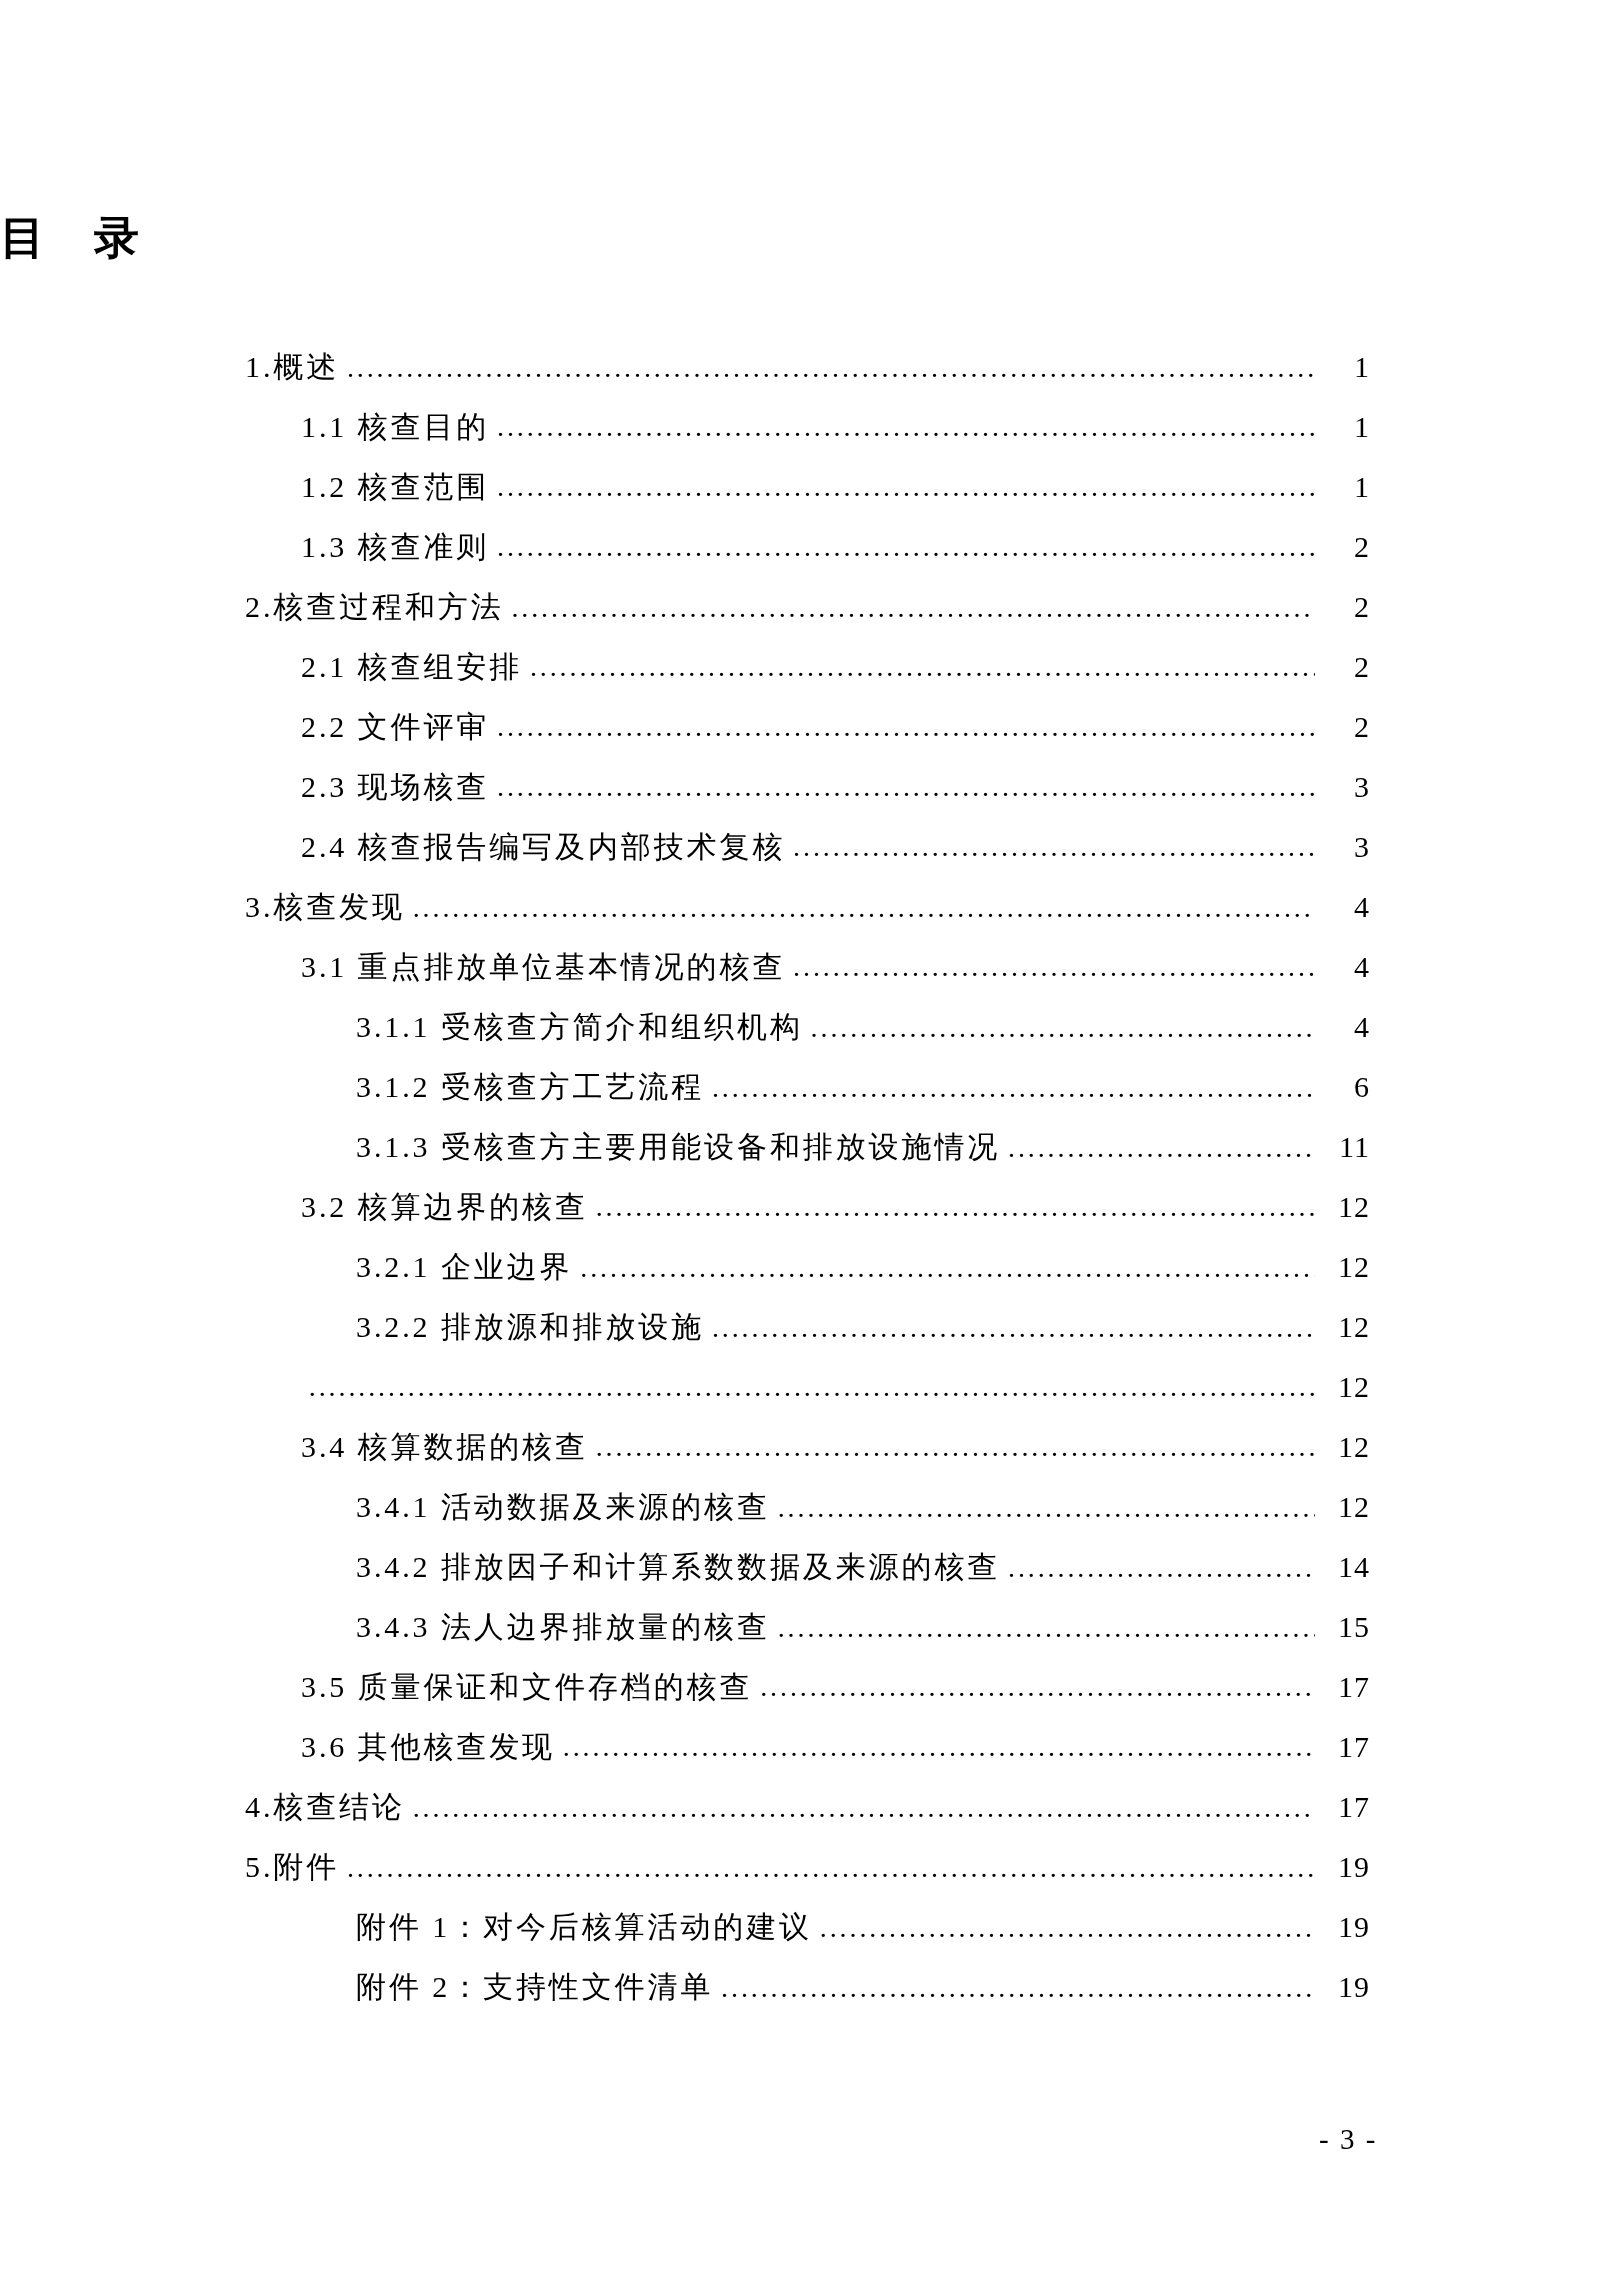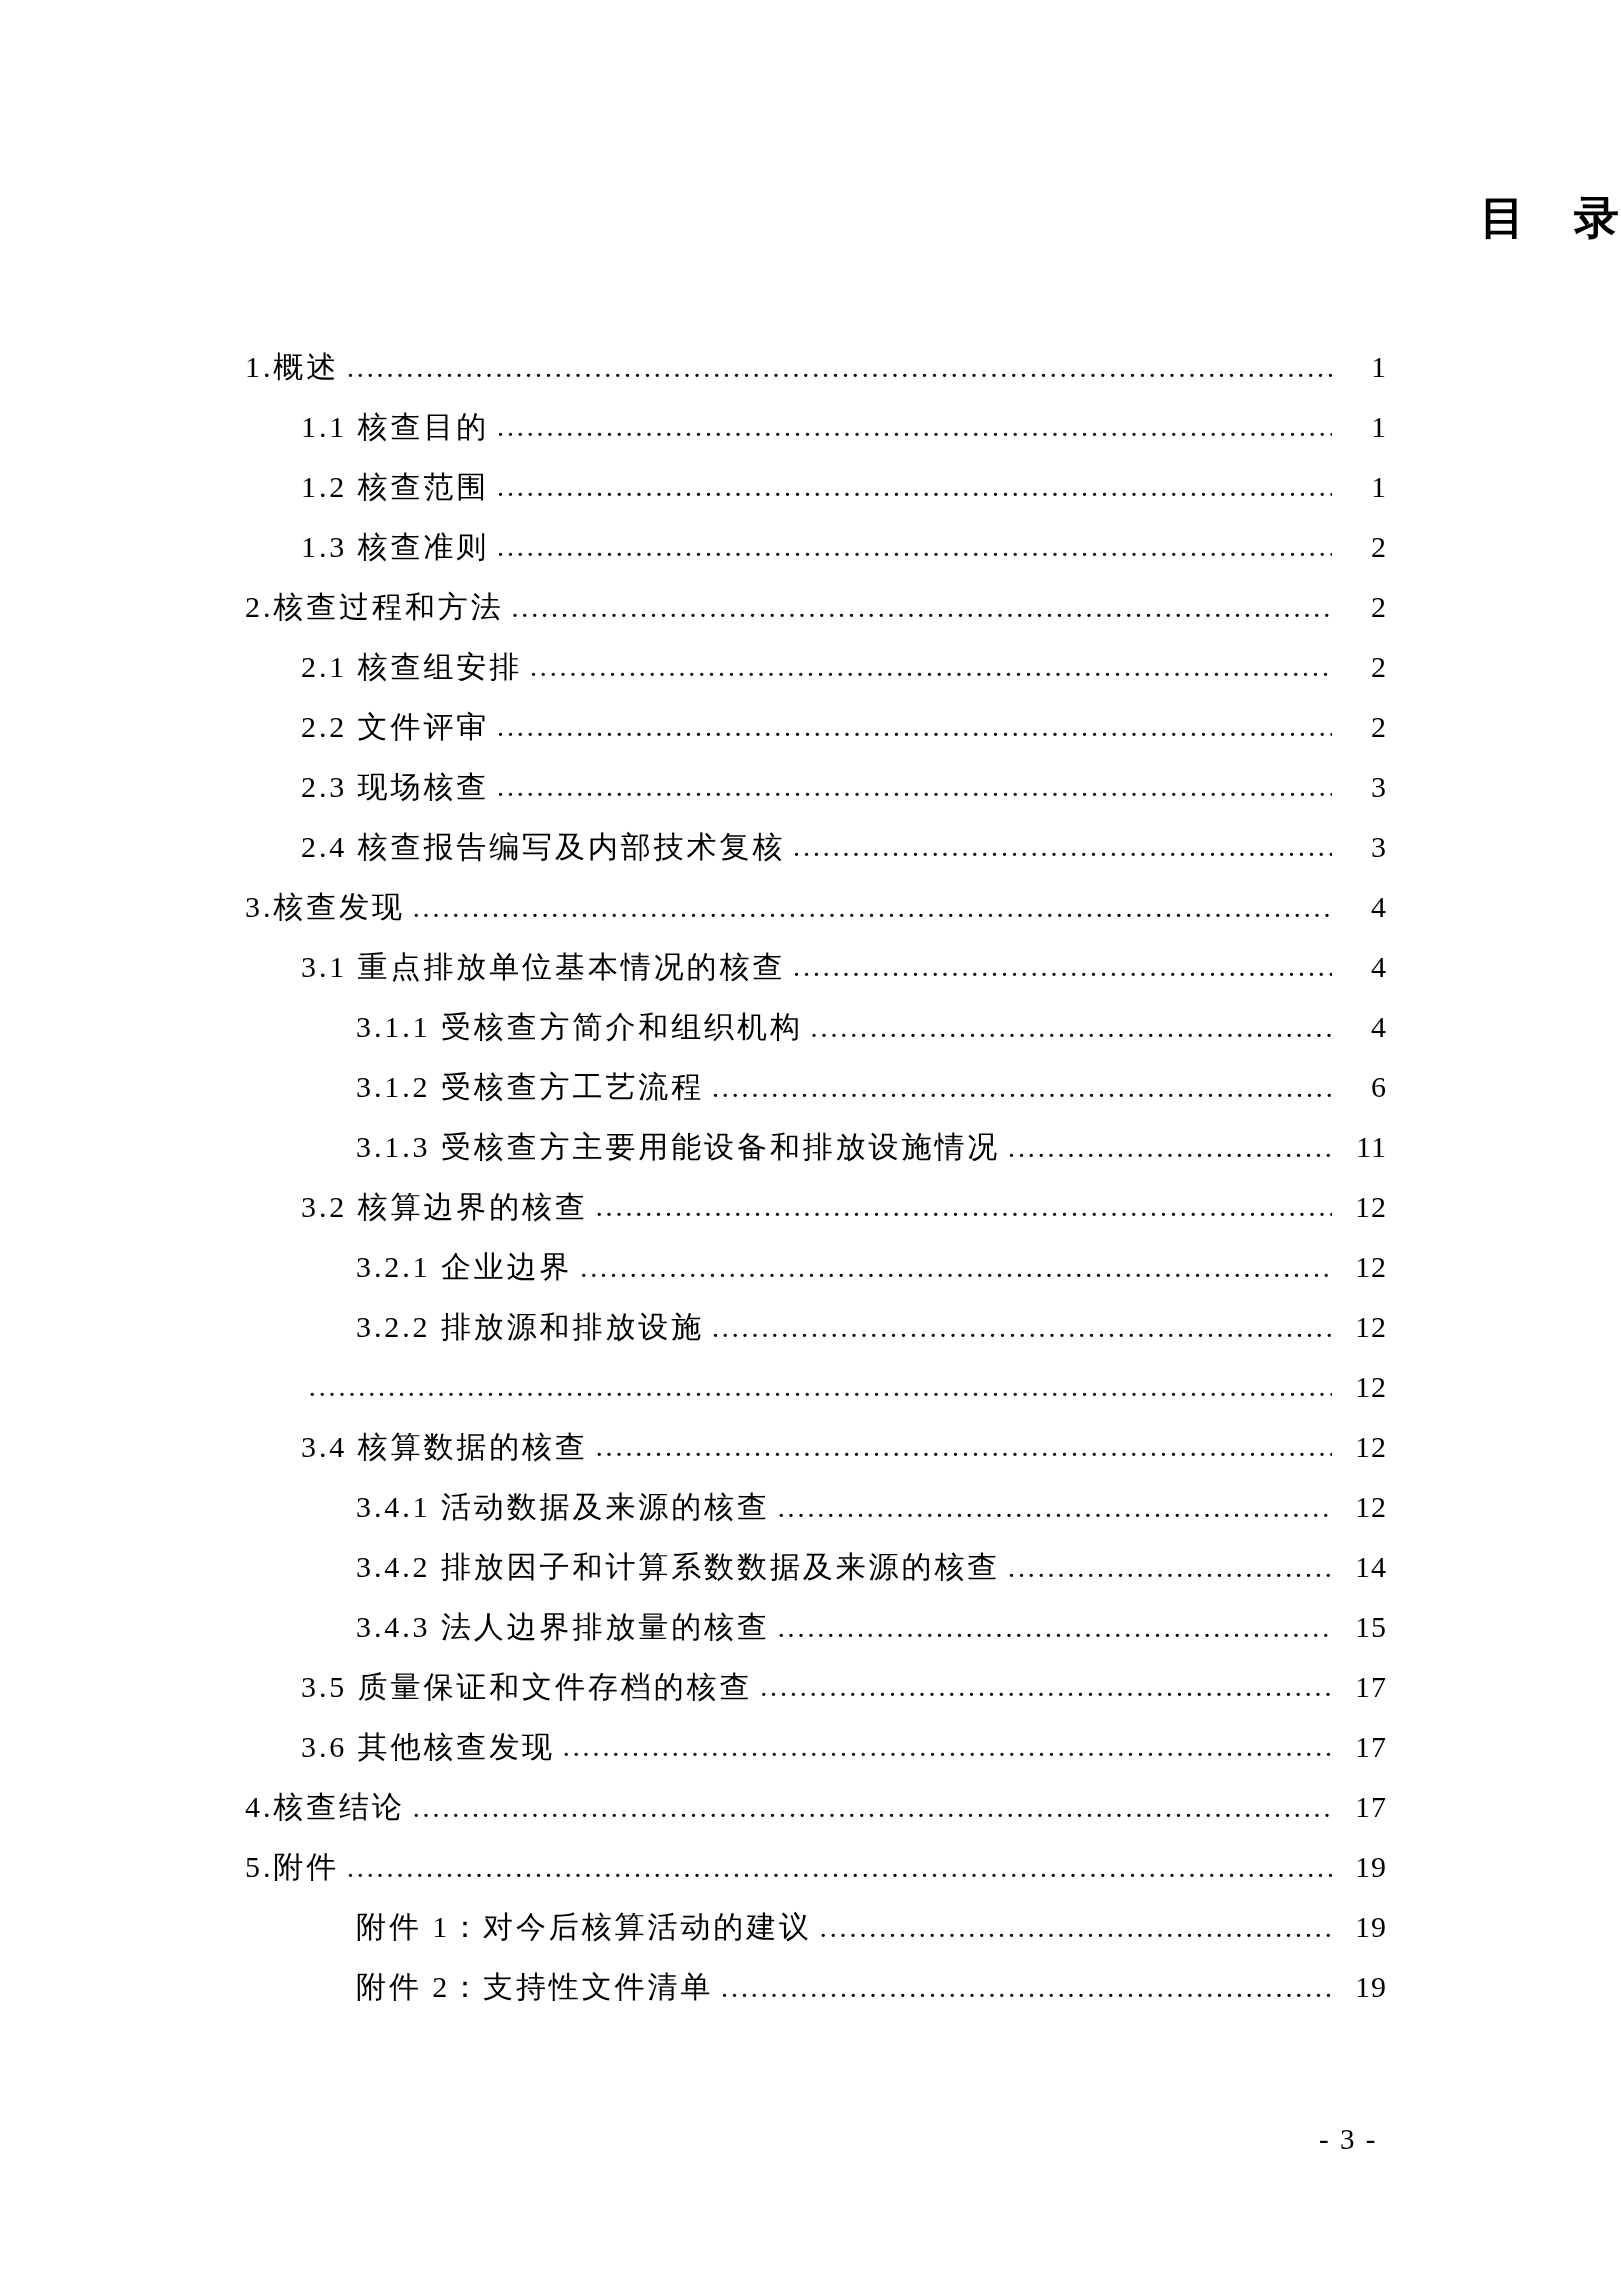--- a/index.html
+++ b/index.html
@@ -11,33 +11,33 @@
     position: relative;
     width: 1621px;
     height: 2293px;
     background: #ffffff;
     color: #000000;
     font-family: "Liberation Serif", "DejaVu Serif", serif;
     overflow: hidden;
   }
   .doc-title {
     position: absolute;
-    top: 188px;
+    top: 208px;
     left: 0;
     width: 100%;
-    text-align: right;
+    text-align: left;
     font-size: 45px;
     font-weight: bold;
     letter-spacing: 2px;
   }
   .toc {
     position: absolute;
     top: 337px;
     left: 245px;
-    right: 234px; 
+    right: 251px; 
   }
   .toc-row {
     display: flex;
     align-items: baseline;
     height: 60px;
     line-height: 60px;
     font-size: 30px;
     white-space: nowrap;
   }
   .toc-row.l2 { padding-left: 56px; align-items: flex-end; }

